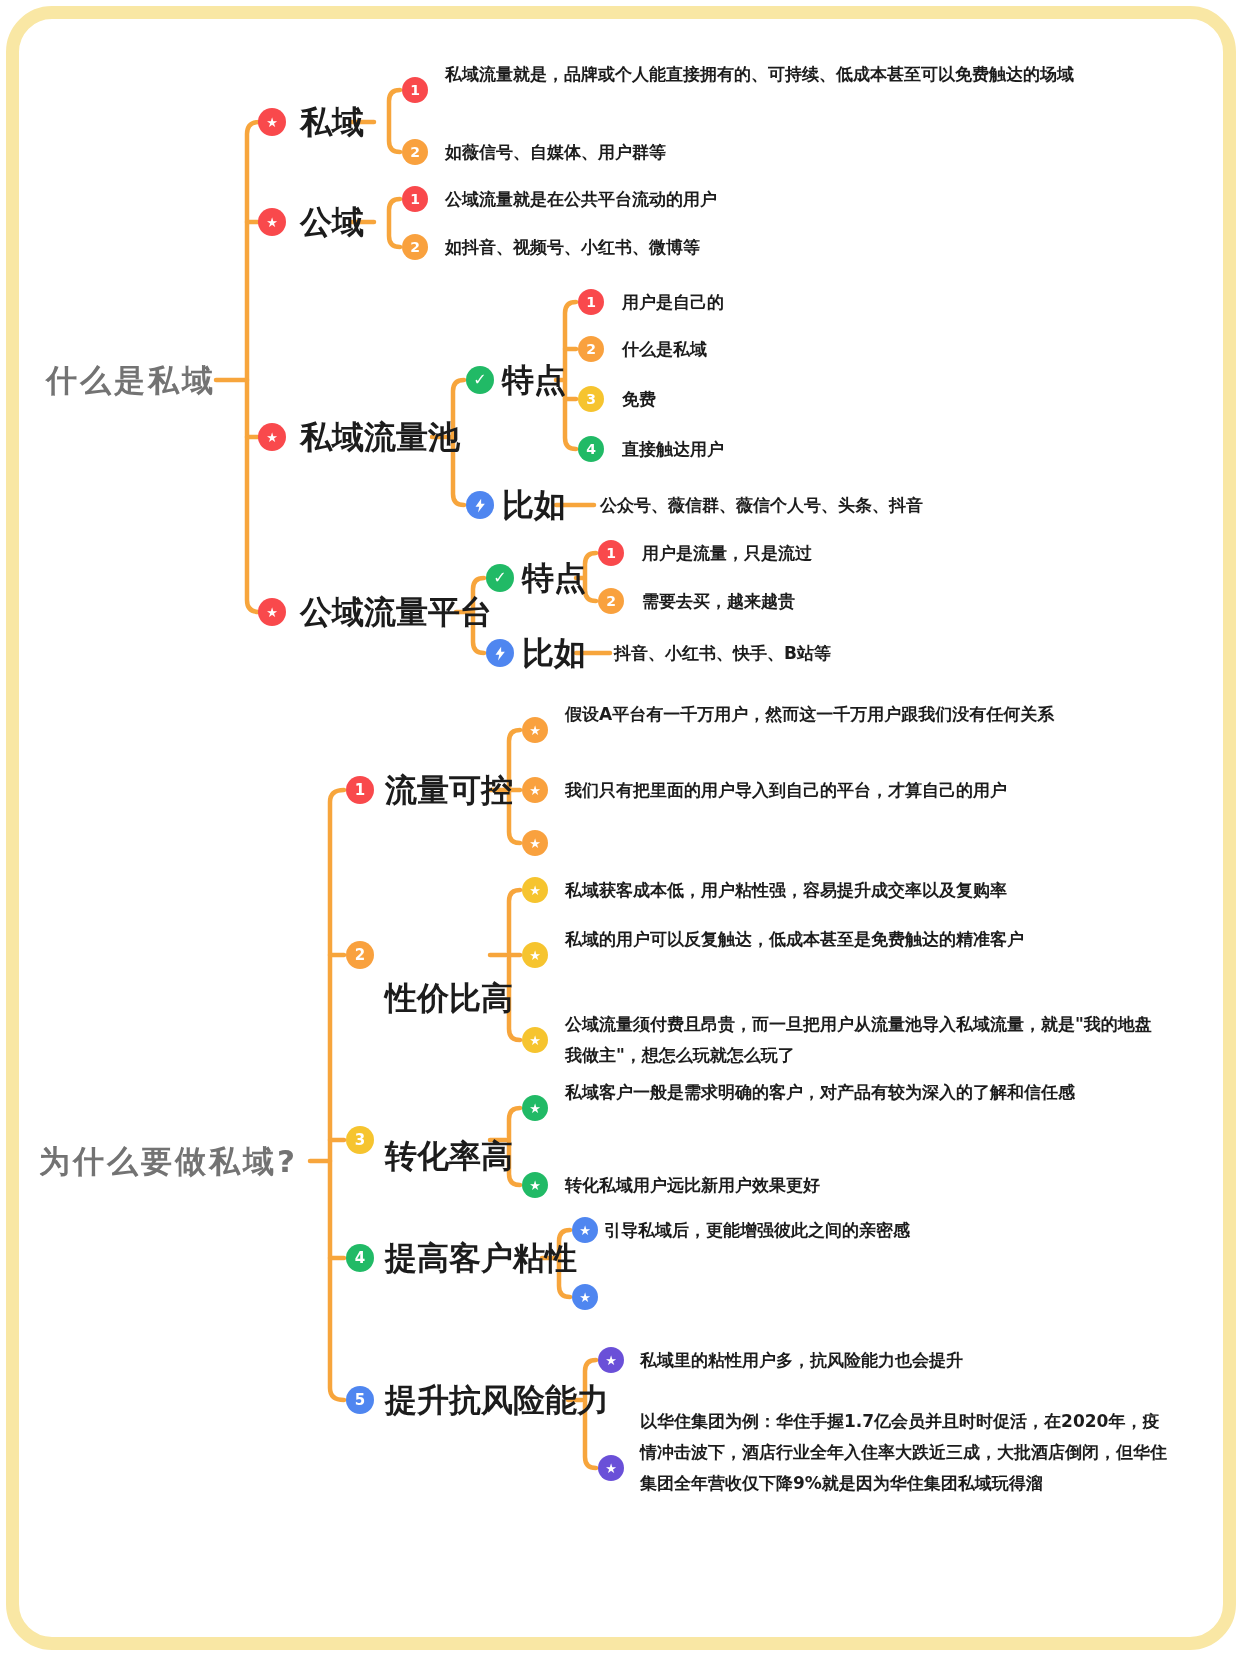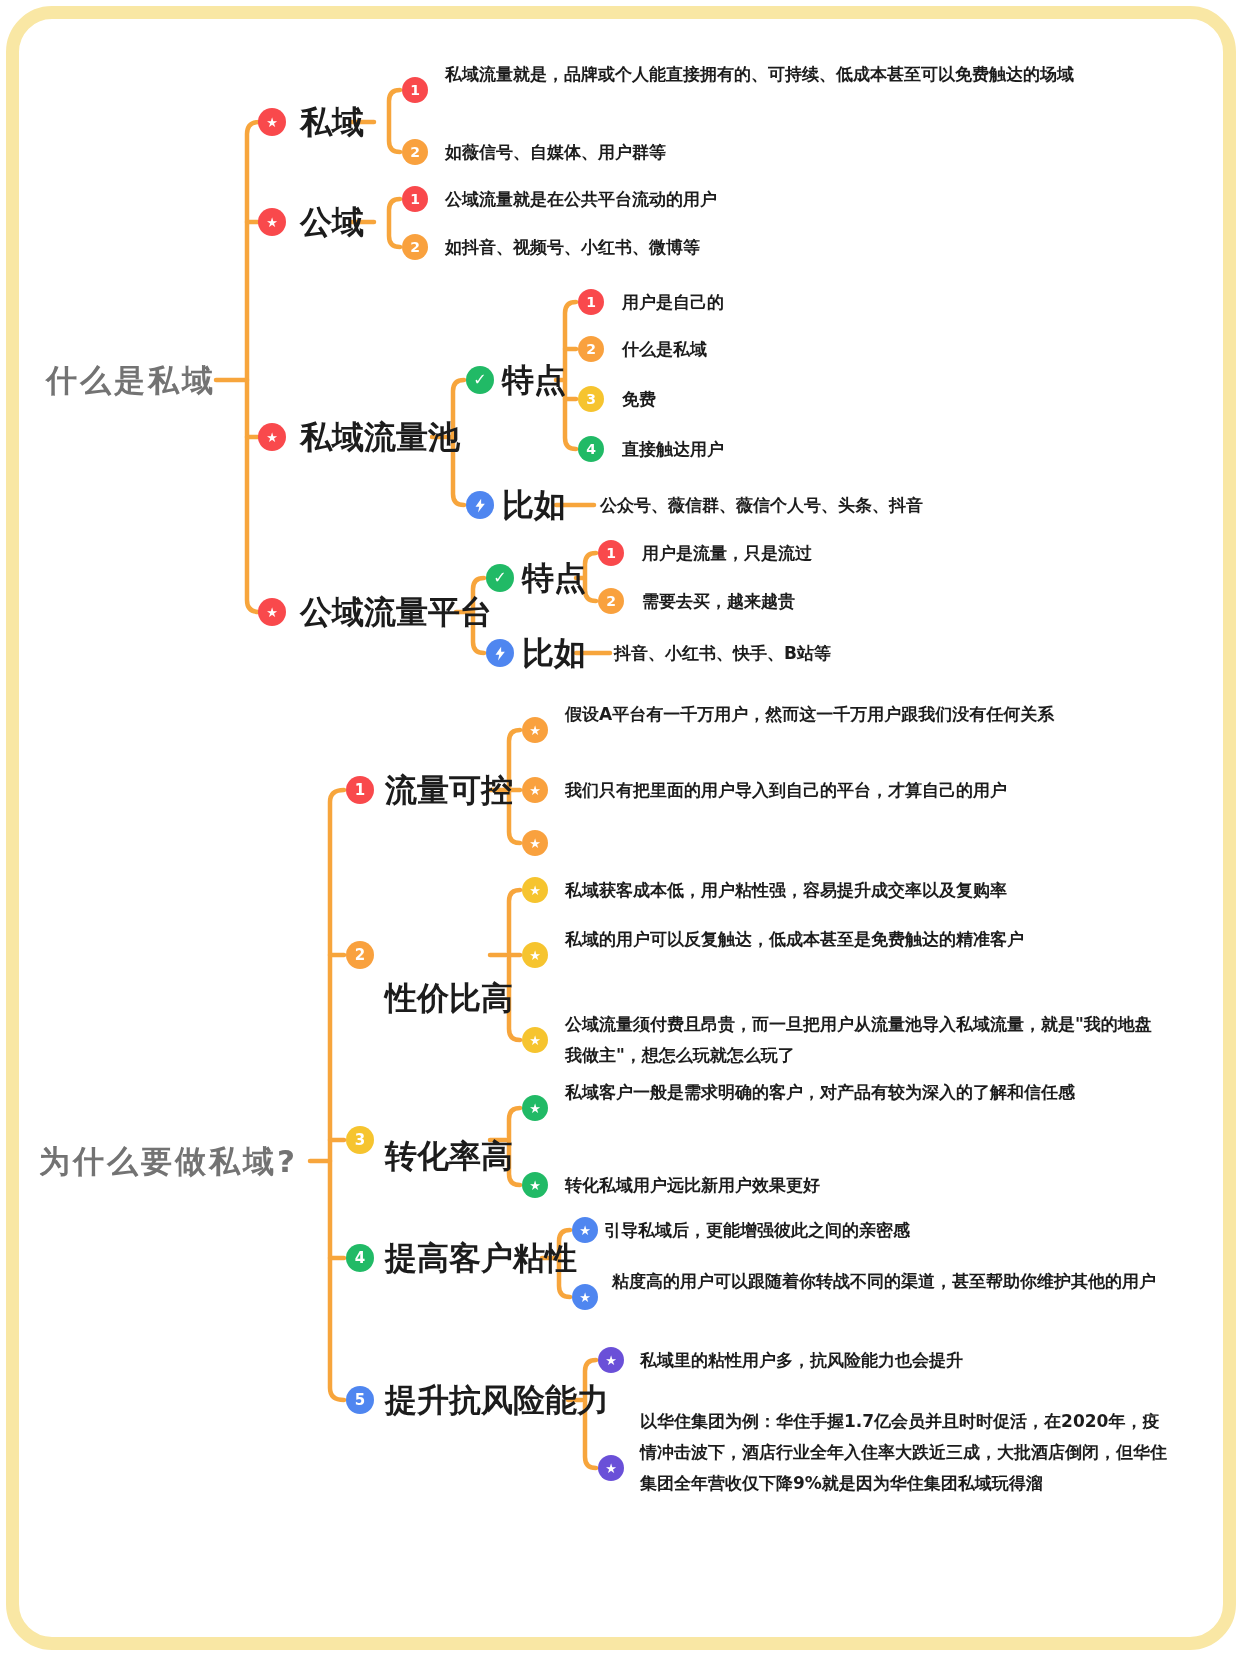--- a/index.html
+++ b/index.html
@@ -188,21 +188,20 @@
 
   <span class="badge d28 c-green" style="left:346px;top:1244px;">4</span>
   <div class="lbl" style="left:385px;top:1241px;">提高客户粘性</div>
   <span class="badge d26 c-blue" style="left:572px;top:1217px;">
       <span class="glyph-star">★</span>
     </span>
   <div class="txt nowrap" style="left:604px;top:1215px;">引导私域后，更能增强彼此之间的亲密感</div>
   <span class="badge d26 c-blue" style="left:572px;top:1284px;">
       <span class="glyph-star">★</span>
     </span>
-  <div class="txt" style="left:612px;top:1266px;width:565px;">粘度高的用户可以跟随着你转战不同的渠道，甚至帮助你维护其他的用户</div>
 
   <span class="badge d28 c-blue" style="left:346px;top:1386px;">5</span>
   <div class="lbl" style="left:385px;top:1383px;">提升抗风险能力</div>
   <span class="badge d26 c-purple" style="left:598px;top:1347px;">
       <span class="glyph-star">★</span>
     </span>
   <div class="txt nowrap" style="left:640px;top:1345px;">私域里的粘性用户多，抗风险能力也会提升</div>
   <span class="badge d26 c-purple" style="left:598px;top:1455px;">
       <span class="glyph-star">★</span>
     </span>

